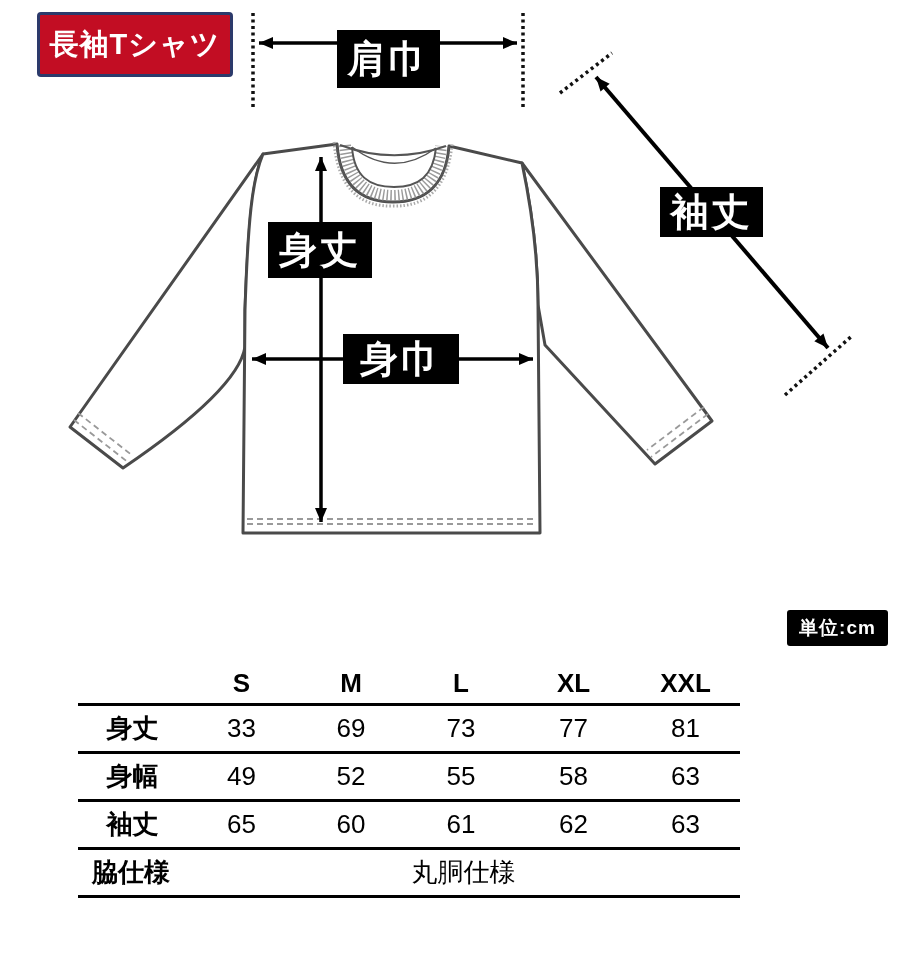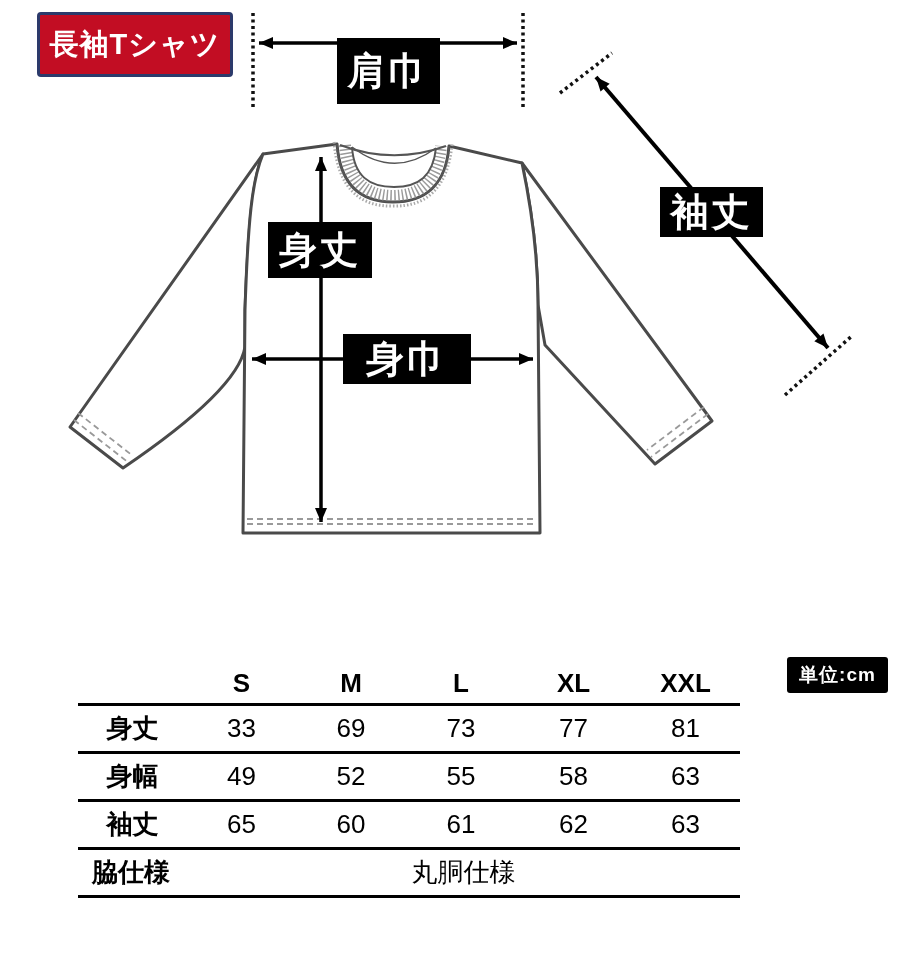--- a/index.html
+++ b/index.html
@@ -13,31 +13,30 @@
     background:#c20d23;border:3px solid #2c3a6b;border-radius:4px;
     display:flex;align-items:center;justify-content:center;
     color:#fff;font-weight:bold;font-size:29px;letter-spacing:1px;
   }
   
   .measure-label{
     position:absolute;background:#000;color:#fff;font-weight:bold;
     display:flex;align-items:center;justify-content:center;
     font-size:38px;letter-spacing:3px;line-height:1;
   }
-  .lbl-shoulder{left:337px;top:38px;width:103px;height:66px;}
+  .lbl-shoulder{left:337px;top:30px;width:103px;height:58px;}
   .lbl-bodylen{left:268px;top:222px;width:104px;height:56px;}
-  .lbl-bodywid{left:343px;top:334px;width:128px;height:50px;}
+  .lbl-bodywid{left:343px;top:334px;width:116px;height:50px;}
   .lbl-sleeve{left:660px;top:187px;width:103px;height:50px;}
   
   .unit-badge{
     position:absolute;left:787px;top:610px;width:101px;height:36px;
     background:#000;color:#fff;font-weight:bold;font-size:19px;
     display:flex;align-items:center;justify-content:center;border-radius:3px;
     letter-spacing:1px;
-    margin-top:47px;
   }
   
   .diagram-svg{position:absolute;left:0;top:0;}
   
   .size-table{
     position:absolute;left:78px;top:663px;width:662px;
     border-collapse:collapse;table-layout:fixed;font-size:26px;
   }
   .size-table col.c-label{width:109px;}
   .size-table col.c-s{width:109px;}

